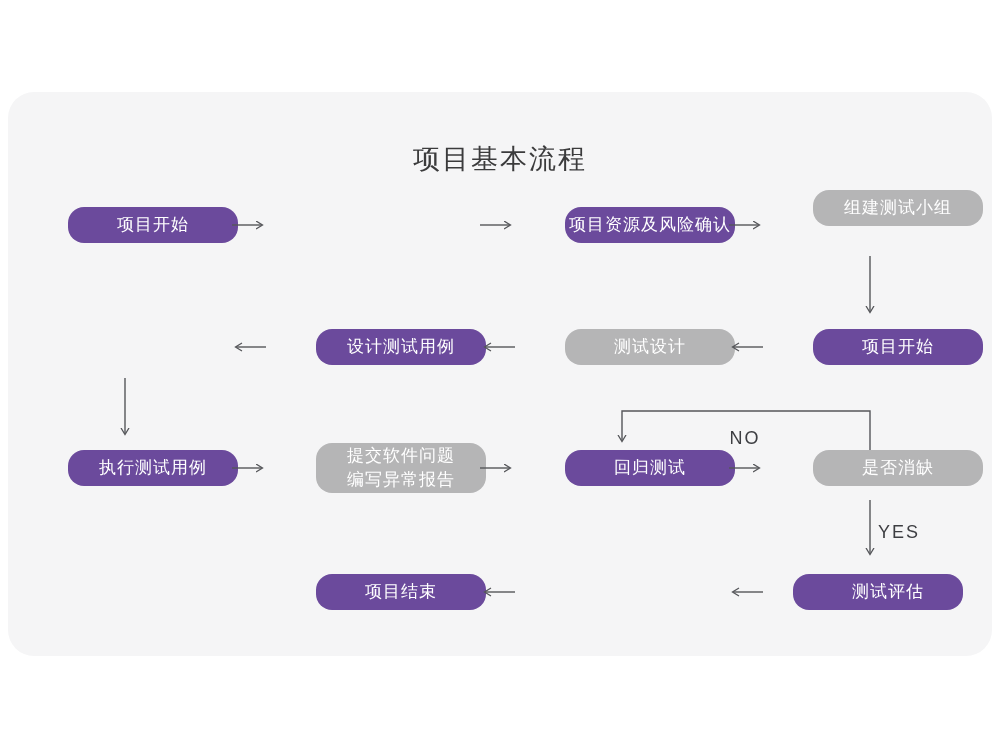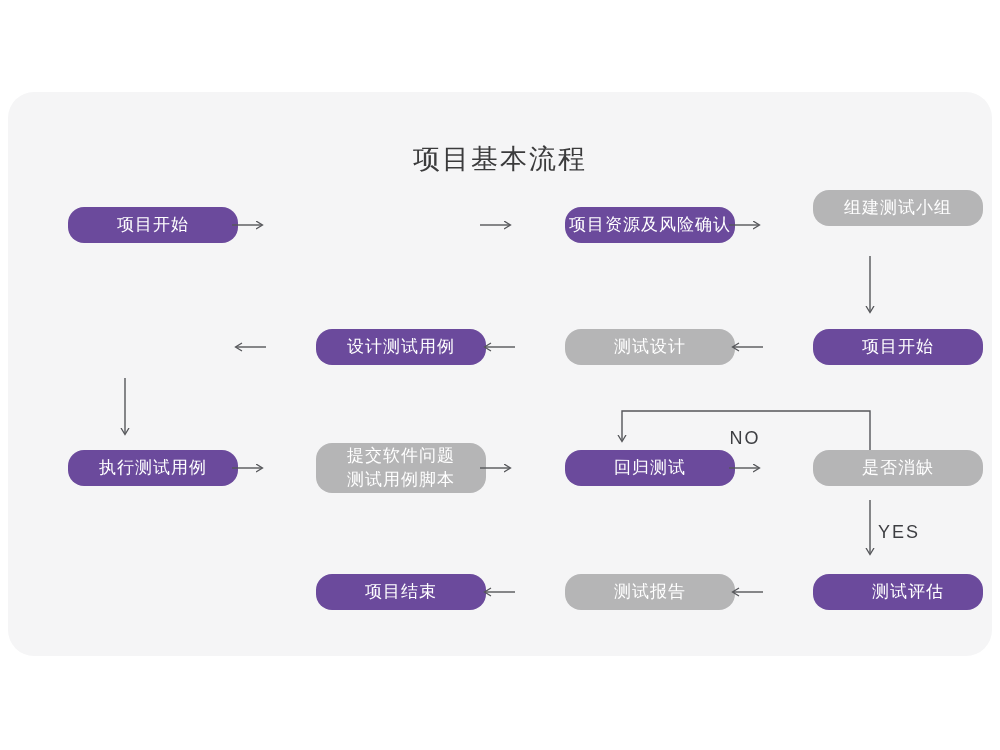--- a/index.html
+++ b/index.html
@@ -95,27 +95,26 @@
   <div class="node primary" style="left:40px;  top:207px;">项目开始</div>
   <div class="node primary" style="left:537px; top:207px;">项目资源及风险确认</div>
   <div class="node secondary" style="left:785px; top:190px;">组建测试小组</div>
 
   <div class="node primary" style="left:288px; top:329px;">设计测试用例</div>
   <div class="node secondary" style="left:537px; top:329px;">测试设计</div>
   <div class="node primary" style="left:785px; top:329px;">项目开始</div>
 
   <div class="node primary" style="left:40px;  top:450px;">执行测试用例</div>
   <div class="node secondary tall" style="left:288px; top:443px;">提交软件问题
-测试用例脚本</div>
+编写异常报告</div>
   <div class="node primary" style="left:537px; top:450px;">回归测试</div>
   <div class="node primary" style="left:288px; top:574px;">项目结束</div>
 
   <div class="node secondary" style="left:785px; top:450px;">是否消缺</div>
-  <div class="node secondary" style="left:537px; top:574px;">测试报告</div>
-  <div class="node primary" style="left:785px; top:574px;padding-left:20px;">测试评估</div>
+  <div class="node primary" style="left:765px; top:574px;padding-left:20px;">测试评估</div>
 
   <div class="branch-label no">NO</div>
   <div class="branch-label yes">YES</div>
 
   <svg class="overlay" width="1000" height="750" viewBox="0 0 1000 750">
     <defs>
       <marker id="arrow" markerWidth="10" markerHeight="10" refX="6.5" refY="4.5" orient="auto" markerUnits="userSpaceOnUse">
         <path class="mhead" d="M0.5,0.5 L7,4.5 L0.5,8.5"></path>
       </marker>
     </defs>

